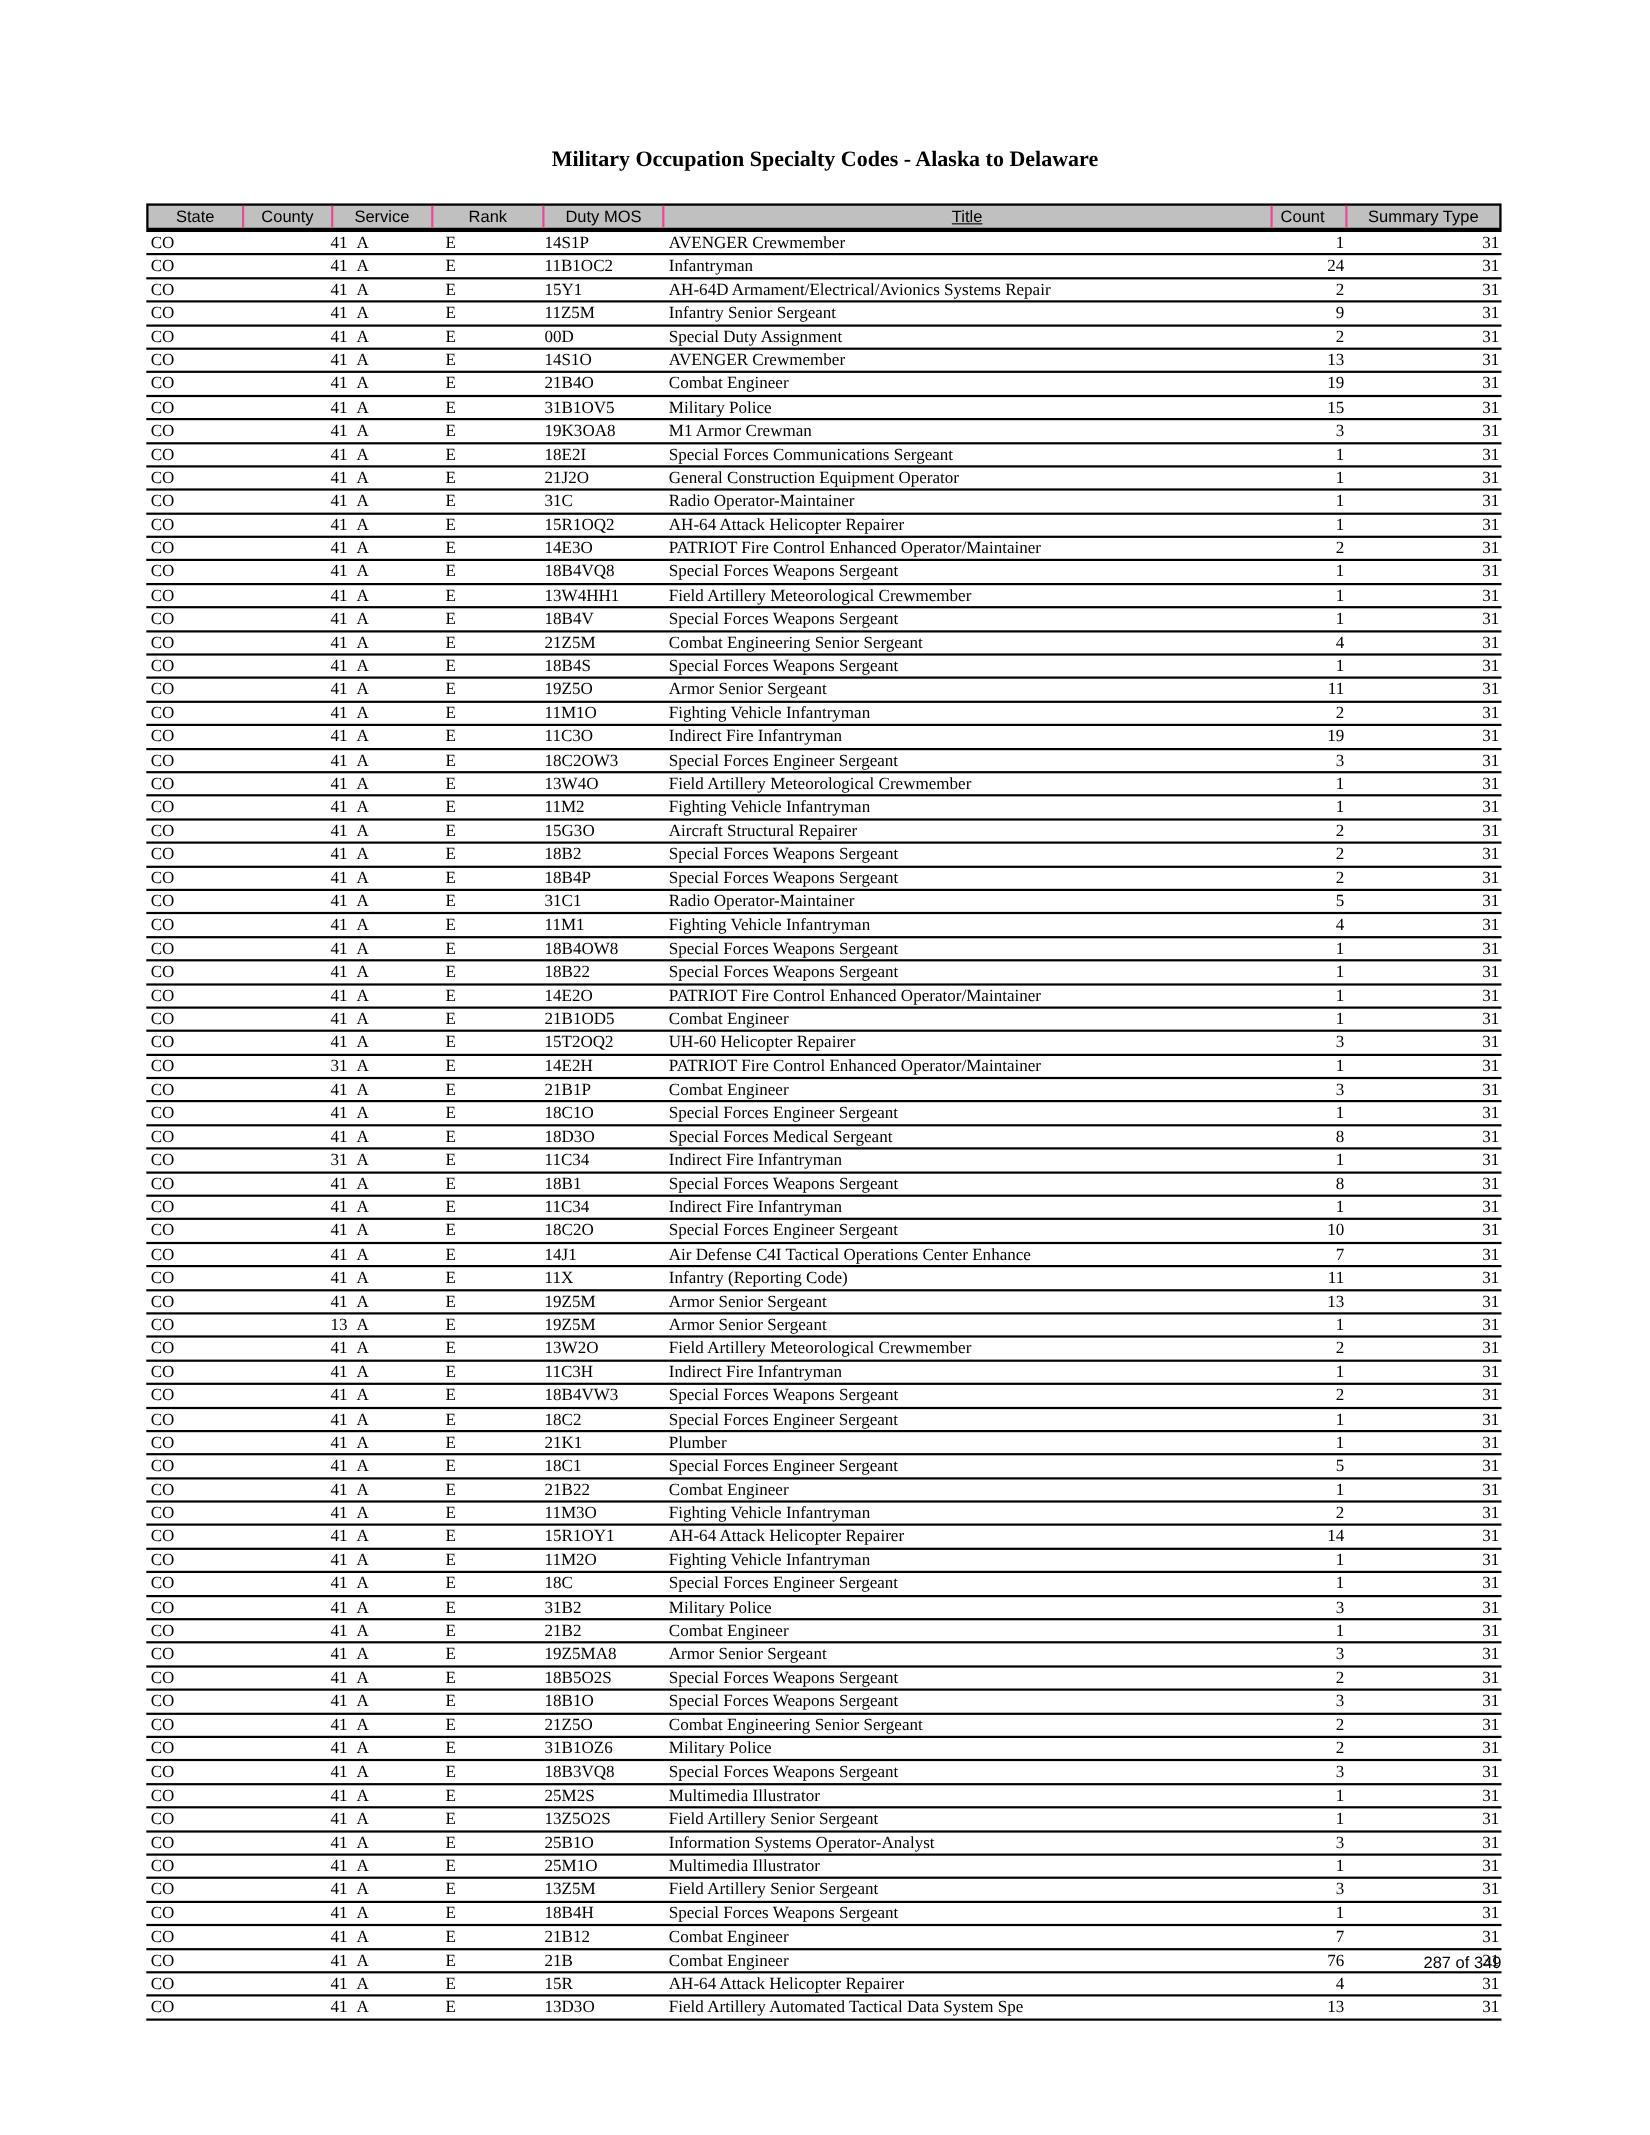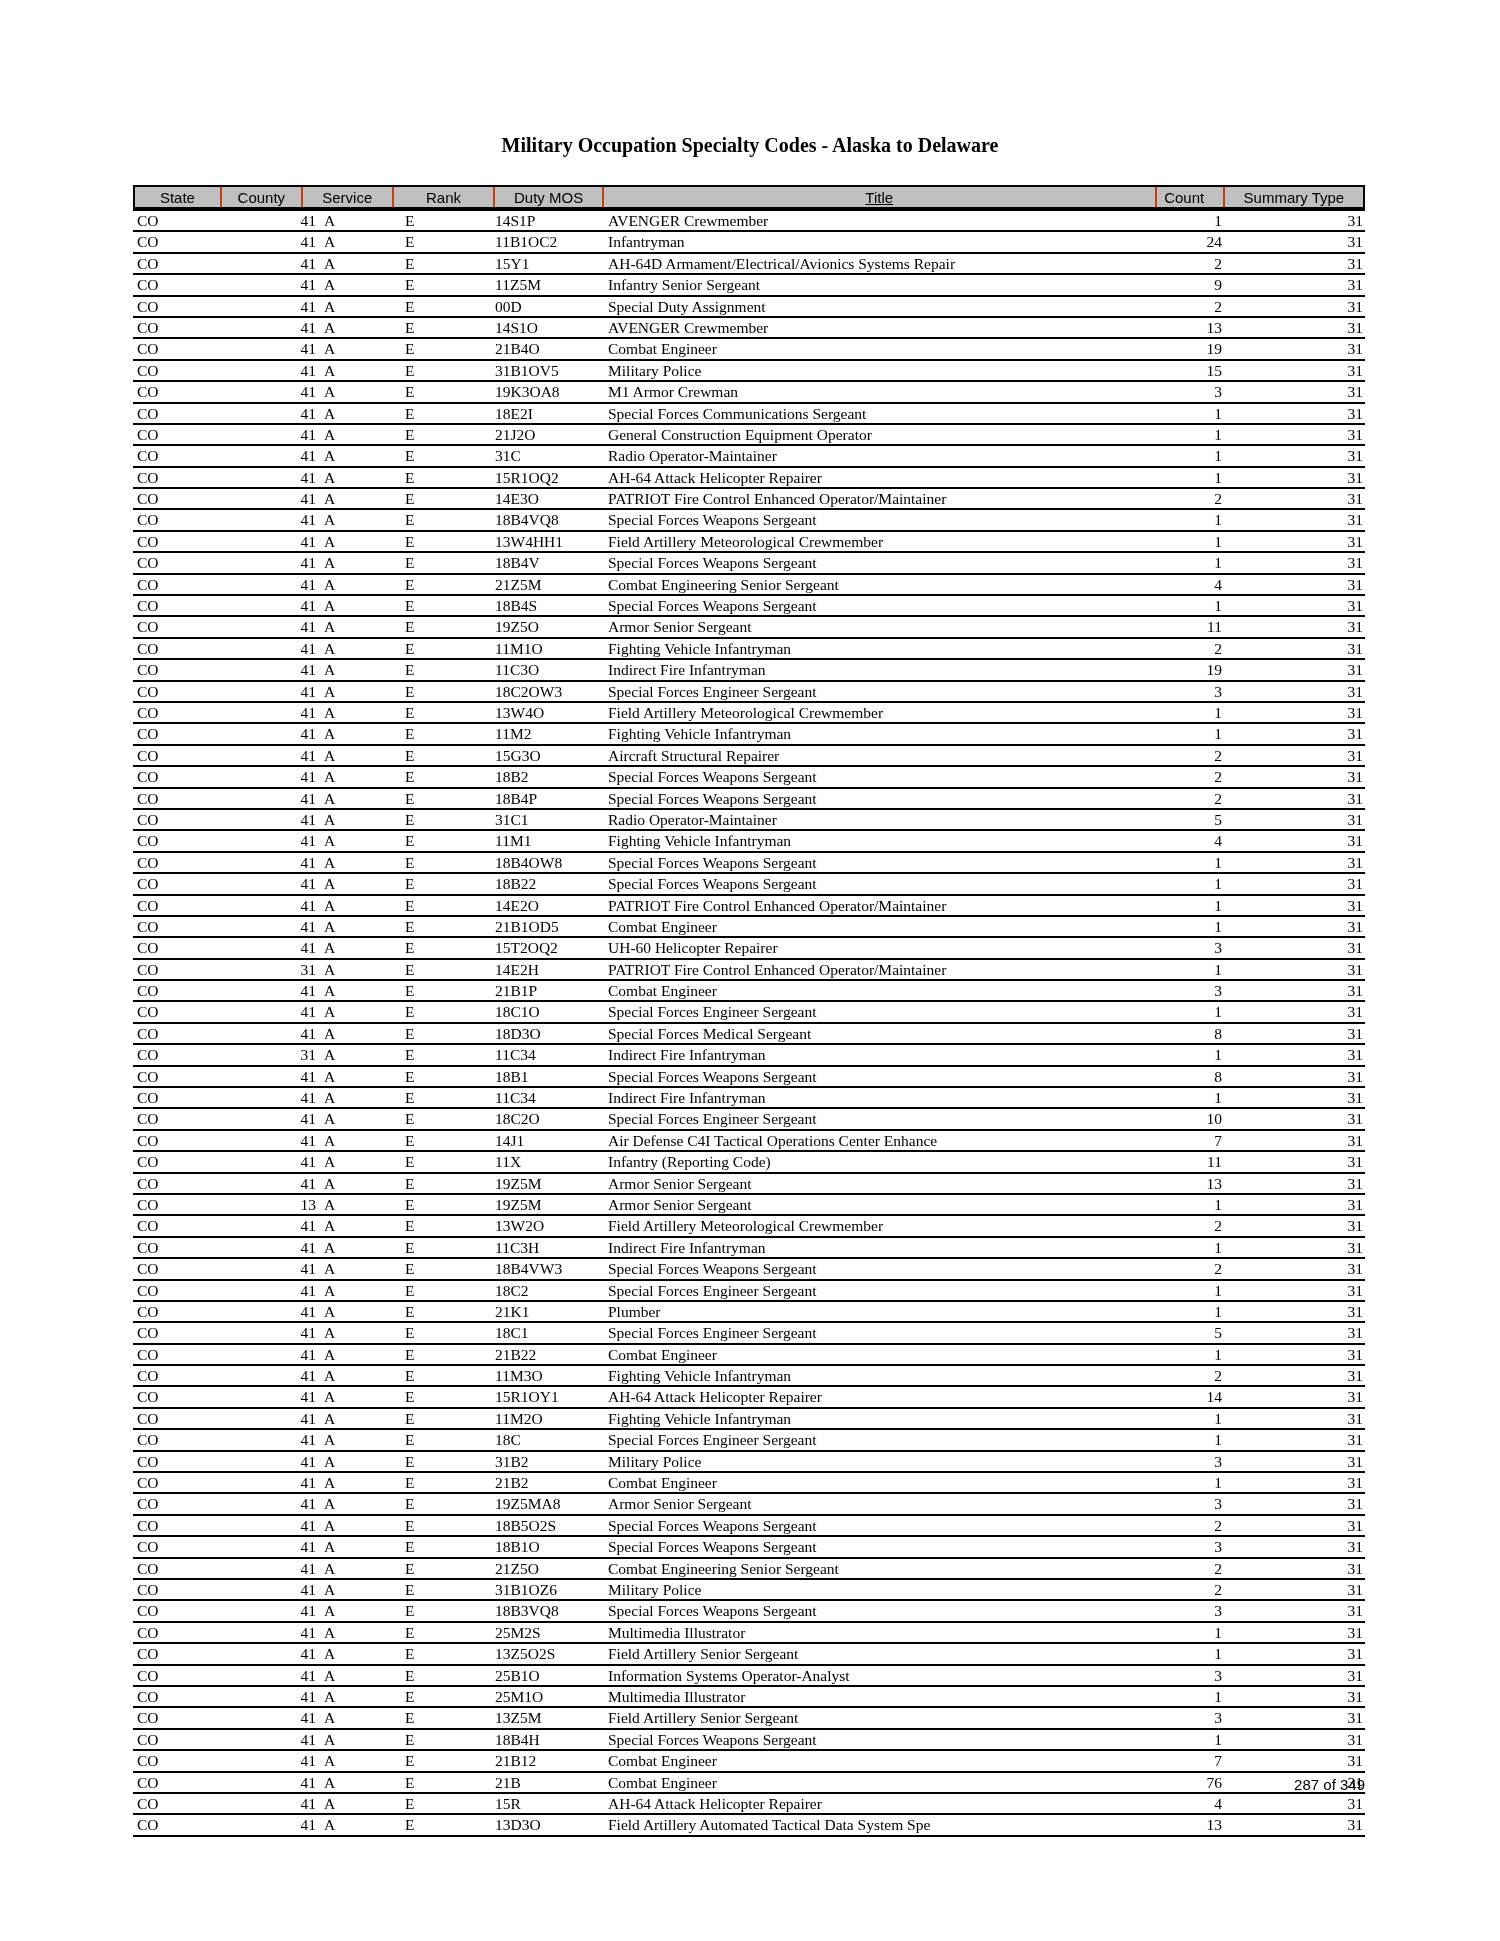--- a/index.html
+++ b/index.html
@@ -5,21 +5,21 @@
   html,body{margin:0;padding:0;background:#ffffff;}
   .page{position:relative;width:1500px;height:1941px;background:#ffffff;overflow:hidden;
         font-family:"Liberation Serif",serif;color:#000;}
   .doc-title{position:absolute;top:134px;left:0;width:1500px;text-align:center;
         font-family:"Liberation Serif",serif;font-weight:bold;font-size:20px;}
   .mos-table{position:absolute;left:133px;top:185px;width:1232px;}
   .thead{display:flex;height:26px;box-sizing:border-box;background:#c0c0c0;
         border:2px solid #000;border-bottom:4px solid #000;
         font-family:"Liberation Sans",sans-serif;font-size:15px;}
   .th{box-sizing:border-box;display:flex;align-items:center;justify-content:center;
-        border-left:2px solid #c2410c;overflow:hidden;white-space:nowrap;}
+        border-left:2px solid #ec4899;overflow:hidden;white-space:nowrap;}
   .th:first-child{border-left:none;}
   .w-state{width:86px;} .w-county{width:82px;} .w-service{width:92px;}
   .w-rank{width:103px;} .w-mos{width:110px;} .w-title{width:560px;text-decoration:underline;}
   .w-count{width:58px;} .w-summary{width:142px;margin-left:11px;}
   .tbody{width:1232px;}
   .row{position:relative;height:21.4px;box-sizing:border-box;border-bottom:2px solid #000;
         font-size:15.5px;line-height:19px;}
   .c{position:absolute;top:0;white-space:nowrap;}
   .c-state{left:4px;}
   .c-county{left:0;width:183px;text-align:right;}

